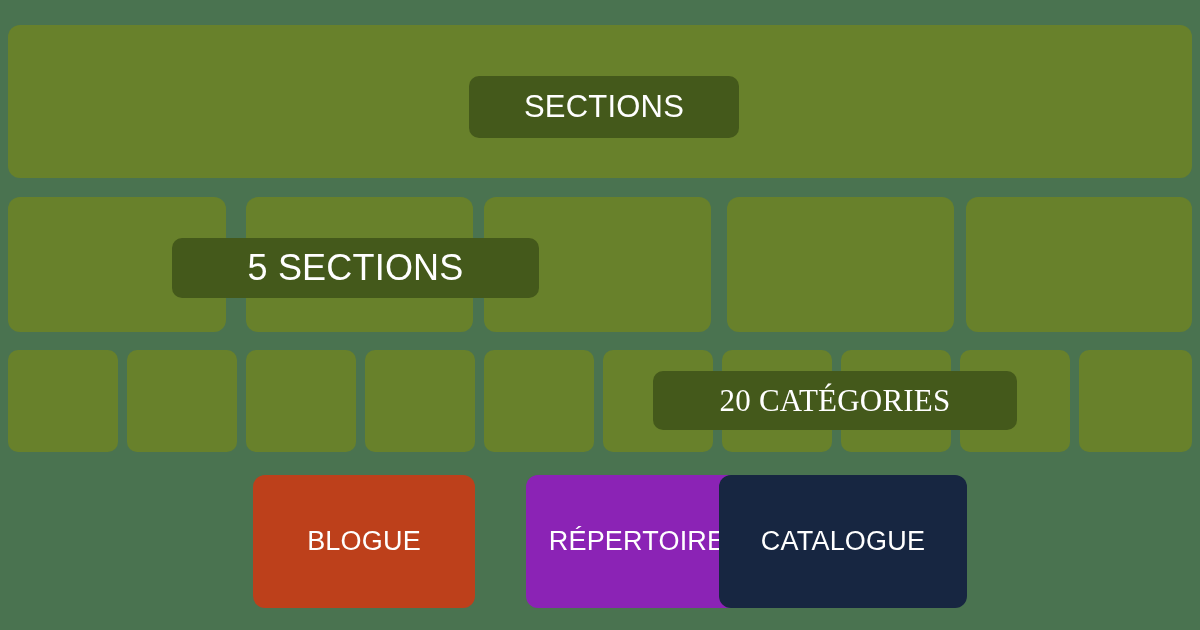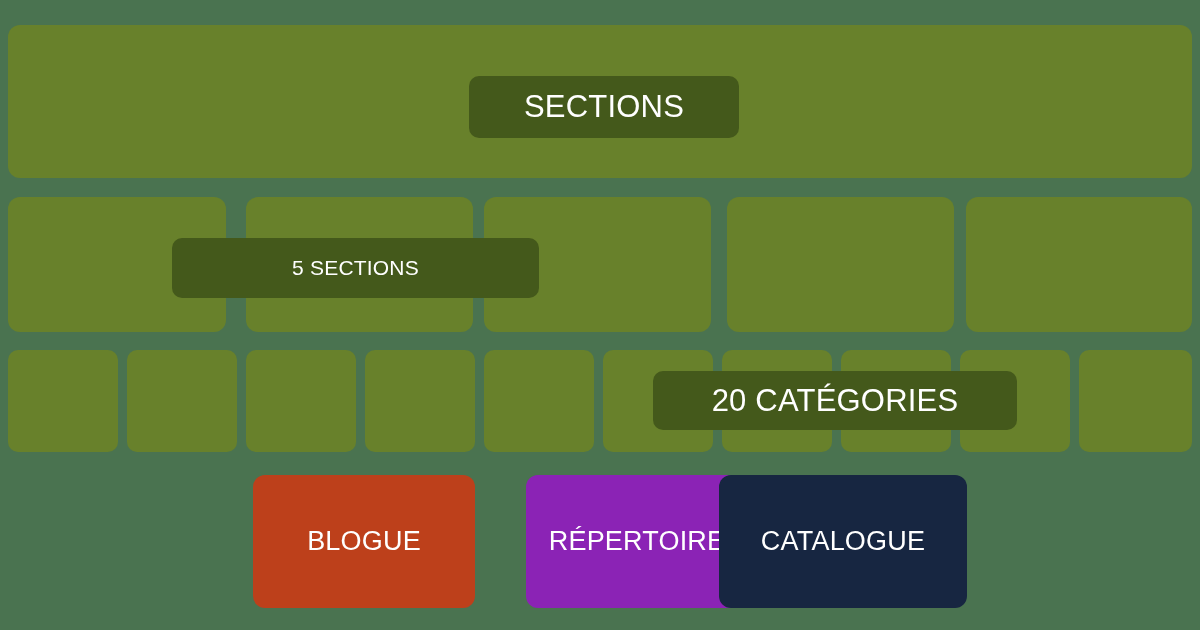--- a/index.html
+++ b/index.html
@@ -52,21 +52,21 @@
   #badge-accueil {
     left: 469px;  top: 76px;
     width: 270px; height: 62px;
   }
   #badge-accueil .badge-text { font-size: 31px; }
 
   #badge-sections {
     left: 172px;  top: 238px;
     width: 367px; height: 60px;
   }
-  #badge-sections .badge-text { font-size: 21px; }
+  #badge-sections .badge-text { font-size: 36px; }
 
   #badge-categories {
     left: 653px;  top: 371px;
     width: 364px; height: 59px;
   }
   #badge-categories .badge-text { font-size: 31px; }
 
   
   .dest {
     position: absolute;
@@ -113,21 +113,21 @@
     <div class="tile r3" style="left: 8px; top: 350px; width: 110px; height: 102px; background: rgb(104, 129, 43);"></div>
     <div class="tile r3" style="left: 127px; top: 350px; width: 110px; height: 102px; background: rgb(104, 129, 43);"></div>
     <div class="tile r3" style="left: 246px; top: 350px; width: 110px; height: 102px; background: rgb(104, 129, 43);"></div>
     <div class="tile r3" style="left: 365px; top: 350px; width: 110px; height: 102px; background: rgb(104, 129, 43);"></div>
     <div class="tile r3" style="left: 484px; top: 350px; width: 110px; height: 102px; background: rgb(104, 129, 43);"></div>
     <div class="tile r3" style="left: 603px; top: 350px; width: 110px; height: 102px; background: rgb(104, 129, 43);"></div>
     <div class="tile r3" style="left: 722px; top: 350px; width: 110px; height: 102px; background: rgb(104, 129, 43);"></div>
     <div class="tile r3" style="left: 841px; top: 350px; width: 110px; height: 102px; background: rgb(104, 129, 43);"></div>
     <div class="tile r3" style="left: 960px; top: 350px; width: 110px; height: 102px; background: rgb(104, 129, 43);"></div>
     <div class="tile r3" style="left: 1079px; top: 350px; width: 113px; height: 102px; background: rgb(104, 129, 43);"></div>
-    <div class="badge" id="badge-categories" style="background: rgb(68, 89, 27);">
+    <div class="badge" id="badge-categories" style="background: rgb(68, 89, 27); font-family: Liberation Serif, serif;">
       <span class="badge-text">20 CATÉGORIES</span>
     </div>
   </div>
 
   <div>
     <div class="dest" style="left: 253px; width: 222px; background: rgb(189, 64, 27);">
       <span class="dest-label">BLOGUE</span>
     </div>
     <div class="dest" style="left: 486px; width: 222px; background: rgb(139, 35, 181); margin-left: 40px;">
       <span class="dest-label">RÉPERTOIRE</span>

